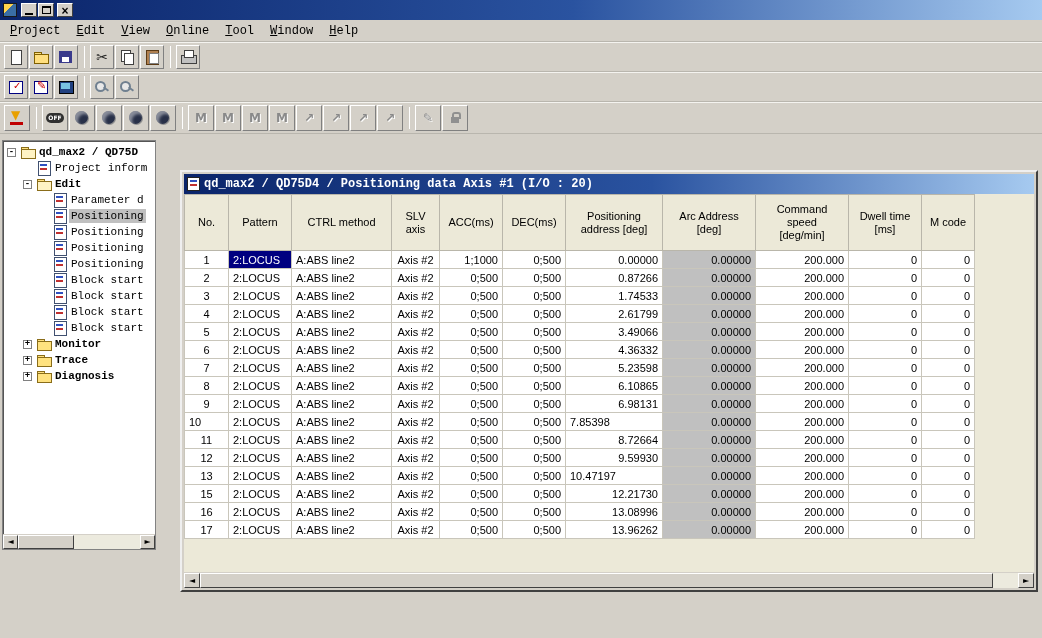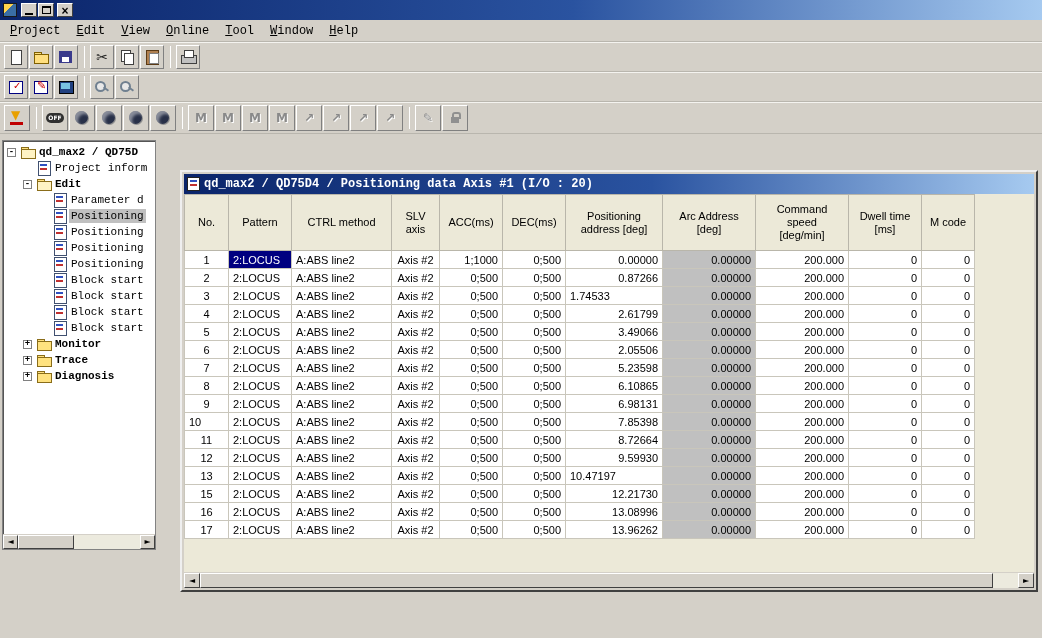--- a/index.html
+++ b/index.html
@@ -450,21 +450,21 @@
                   <td style="text-align: right;">0</td>
                   <td style="text-align: right;">0</td>
                 </tr>
                 <tr>
                   <td style="text-align: center;">3</td>
                   <td style="text-align: left;">2:LOCUS</td>
                   <td style="text-align: left;">A:ABS line2</td>
                   <td style="text-align: center;">Axis #2</td>
                   <td style="text-align: right;">0;500</td>
                   <td style="text-align: right;">0;500</td>
-                  <td style="">1.74533</td>
+                  <td style="text-align: right;">1.74533</td>
                   <td class="shaded" style="text-align: right;">0.00000</td>
                   <td style="text-align: right;">200.000</td>
                   <td style="text-align: right;">0</td>
                   <td style="text-align: right;">0</td>
                 </tr>
                 <tr>
                   <td style="text-align: center;">4</td>
                   <td style="text-align: left;">2:LOCUS</td>
                   <td style="text-align: left;">A:ABS line2</td>
                   <td style="text-align: center;">Axis #2</td>
@@ -489,21 +489,21 @@
                   <td style="text-align: right;">0</td>
                   <td style="text-align: right;">0</td>
                 </tr>
                 <tr>
                   <td style="text-align: center;">6</td>
                   <td style="text-align: left;">2:LOCUS</td>
                   <td style="text-align: left;">A:ABS line2</td>
                   <td style="text-align: center;">Axis #2</td>
                   <td style="text-align: right;">0;500</td>
                   <td style="text-align: right;">0;500</td>
-                  <td style="text-align: right;">2.05506</td>
+                  <td style="text-align: right;">4.36332</td>
                   <td class="shaded" style="text-align: right;">0.00000</td>
                   <td style="text-align: right;">200.000</td>
                   <td style="text-align: right;">0</td>
                   <td style="text-align: right;">0</td>
                 </tr>
                 <tr>
                   <td style="text-align: center;">7</td>
                   <td style="text-align: left;">2:LOCUS</td>
                   <td style="text-align: left;">A:ABS line2</td>
                   <td style="text-align: center;">Axis #2</td>
@@ -541,21 +541,21 @@
                   <td style="text-align: right;">0</td>
                   <td style="text-align: right;">0</td>
                 </tr>
                 <tr>
                   <td style="">10</td>
                   <td style="text-align: left;">2:LOCUS</td>
                   <td style="text-align: left;">A:ABS line2</td>
                   <td style="text-align: center;">Axis #2</td>
                   <td style="text-align: right;">0;500</td>
                   <td style="text-align: right;">0;500</td>
-                  <td style="text-align: right;">7.85398</td>
+                  <td style="">7.85398</td>
                   <td class="shaded" style="text-align: right;">0.00000</td>
                   <td style="text-align: right;">200.000</td>
                   <td style="text-align: right;">0</td>
                   <td style="text-align: right;">0</td>
                 </tr>
                 <tr>
                   <td style="text-align: center;">11</td>
                   <td style="text-align: left;">2:LOCUS</td>
                   <td style="text-align: left;">A:ABS line2</td>
                   <td style="text-align: center;">Axis #2</td>

